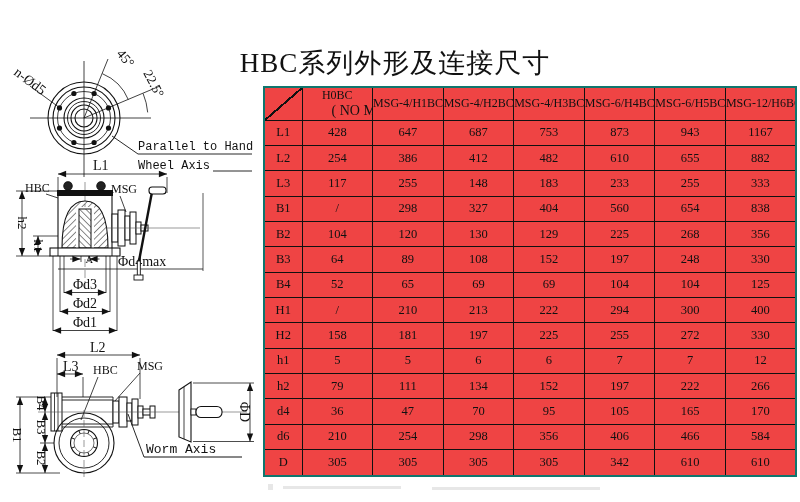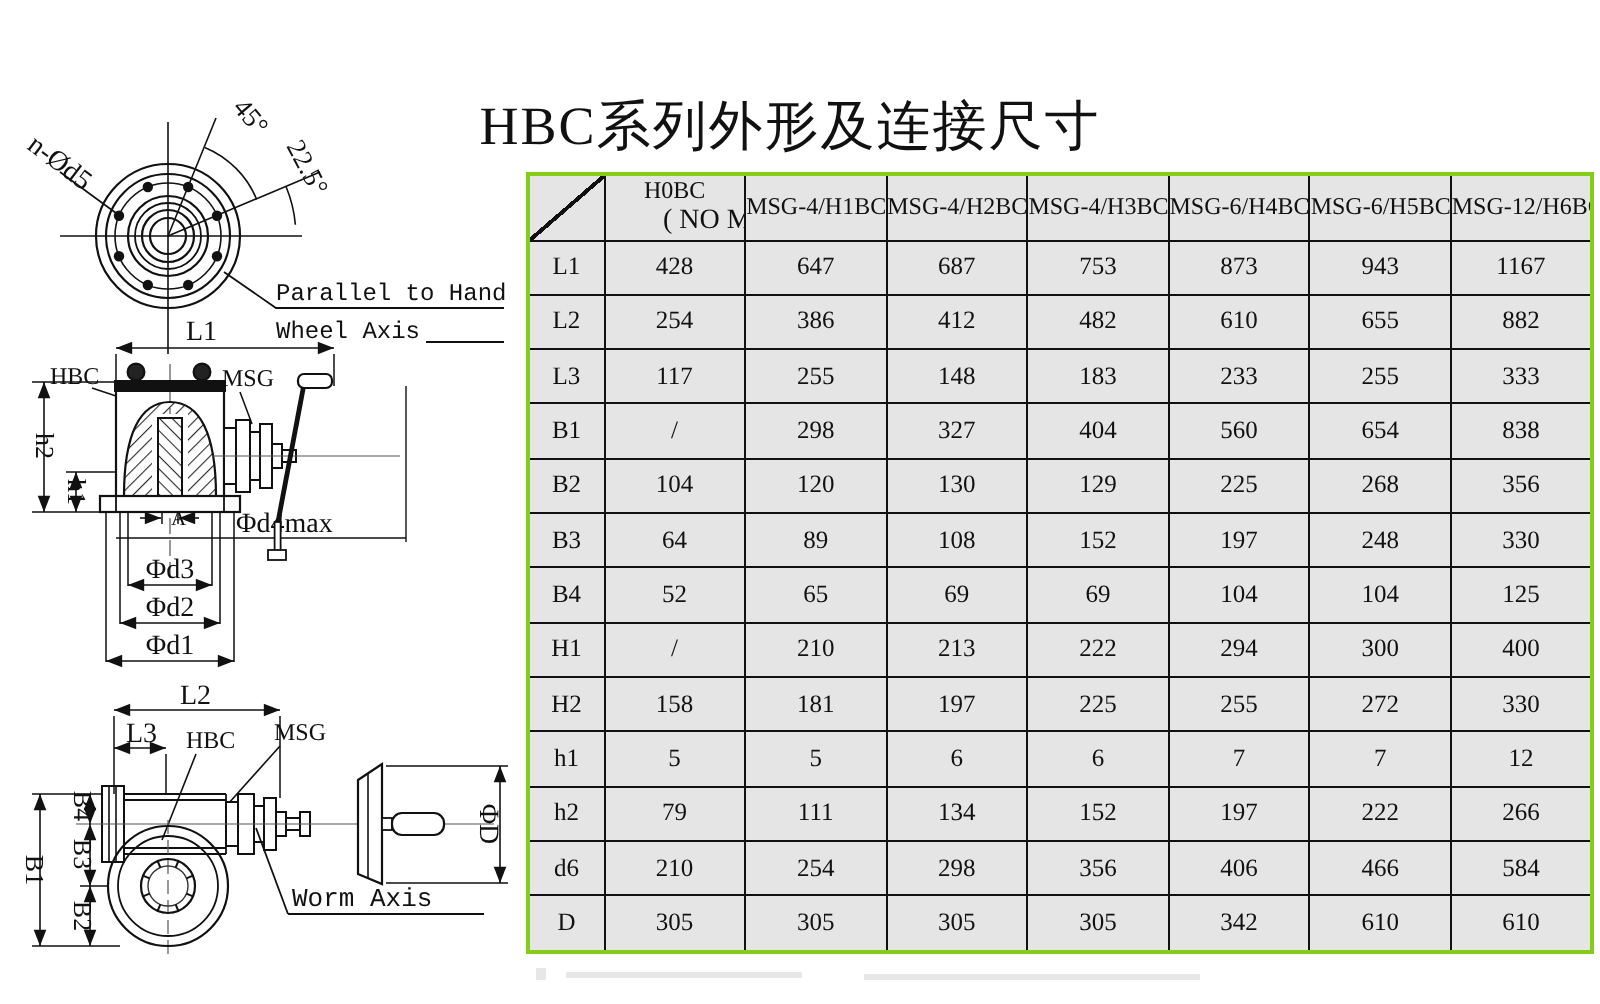--- a/index.html
+++ b/index.html
@@ -3,21 +3,21 @@
 <meta charset="utf-8">
 <style>
   html,body{margin:0;padding:0;background:#fff;}
   .page{position:relative;width:800px;height:502px;background:#fff;overflow:hidden;
         font-family:"Liberation Serif", serif;color:#111;}
   .title{position:absolute;top:1px;left:0;width:790px;text-align:center;
          font-size:27px;letter-spacing:1px;font-weight:normal;margin-top:44px;}
   
   .tblwrap{position:absolute;left:263px;top:86px;}
   table.dims{border-collapse:collapse;table-layout:fixed;width:534px;height:391px;
-             background:#e5e5e5;border:2px solid #84cc16;}
+             background:#ef4444;border:2px solid #0f766e;}
   table.dims th,table.dims td{border:1.5px solid #111;padding:0;text-align:center;
              vertical-align:middle;overflow:hidden;white-space:nowrap;}
   table.dims thead tr{height:33px;}
   table.dims th{font-weight:normal;font-size:12px;line-height:1.12;}
   table.dims th .l2{font-size:14px;margin-left:29px;}
   table.dims td{font-size:12.5px;}
   table.dims col.c0{width:38px;}
   th.corner{background:
      linear-gradient(to bottom right, transparent calc(50% - 1px), #111 calc(50% - 1px),
                      #111 calc(50% + 1px), transparent calc(50% + 1px));}
@@ -349,20 +349,30 @@
             <td>h2</td>
             <td>79</td>
             <td>111</td>
             <td>134</td>
             <td>152</td>
             <td>197</td>
             <td>222</td>
             <td>266</td>
           </tr>
           <tr>
+            <td>d4</td>
+            <td>36</td>
+            <td>47</td>
+            <td>70</td>
+            <td>95</td>
+            <td>105</td>
+            <td>165</td>
+            <td>170</td>
+          </tr>
+          <tr>
             <td>d6</td>
             <td>210</td>
             <td>254</td>
             <td>298</td>
             <td>356</td>
             <td>406</td>
             <td>466</td>
             <td>584</td>
           </tr>
           <tr>

